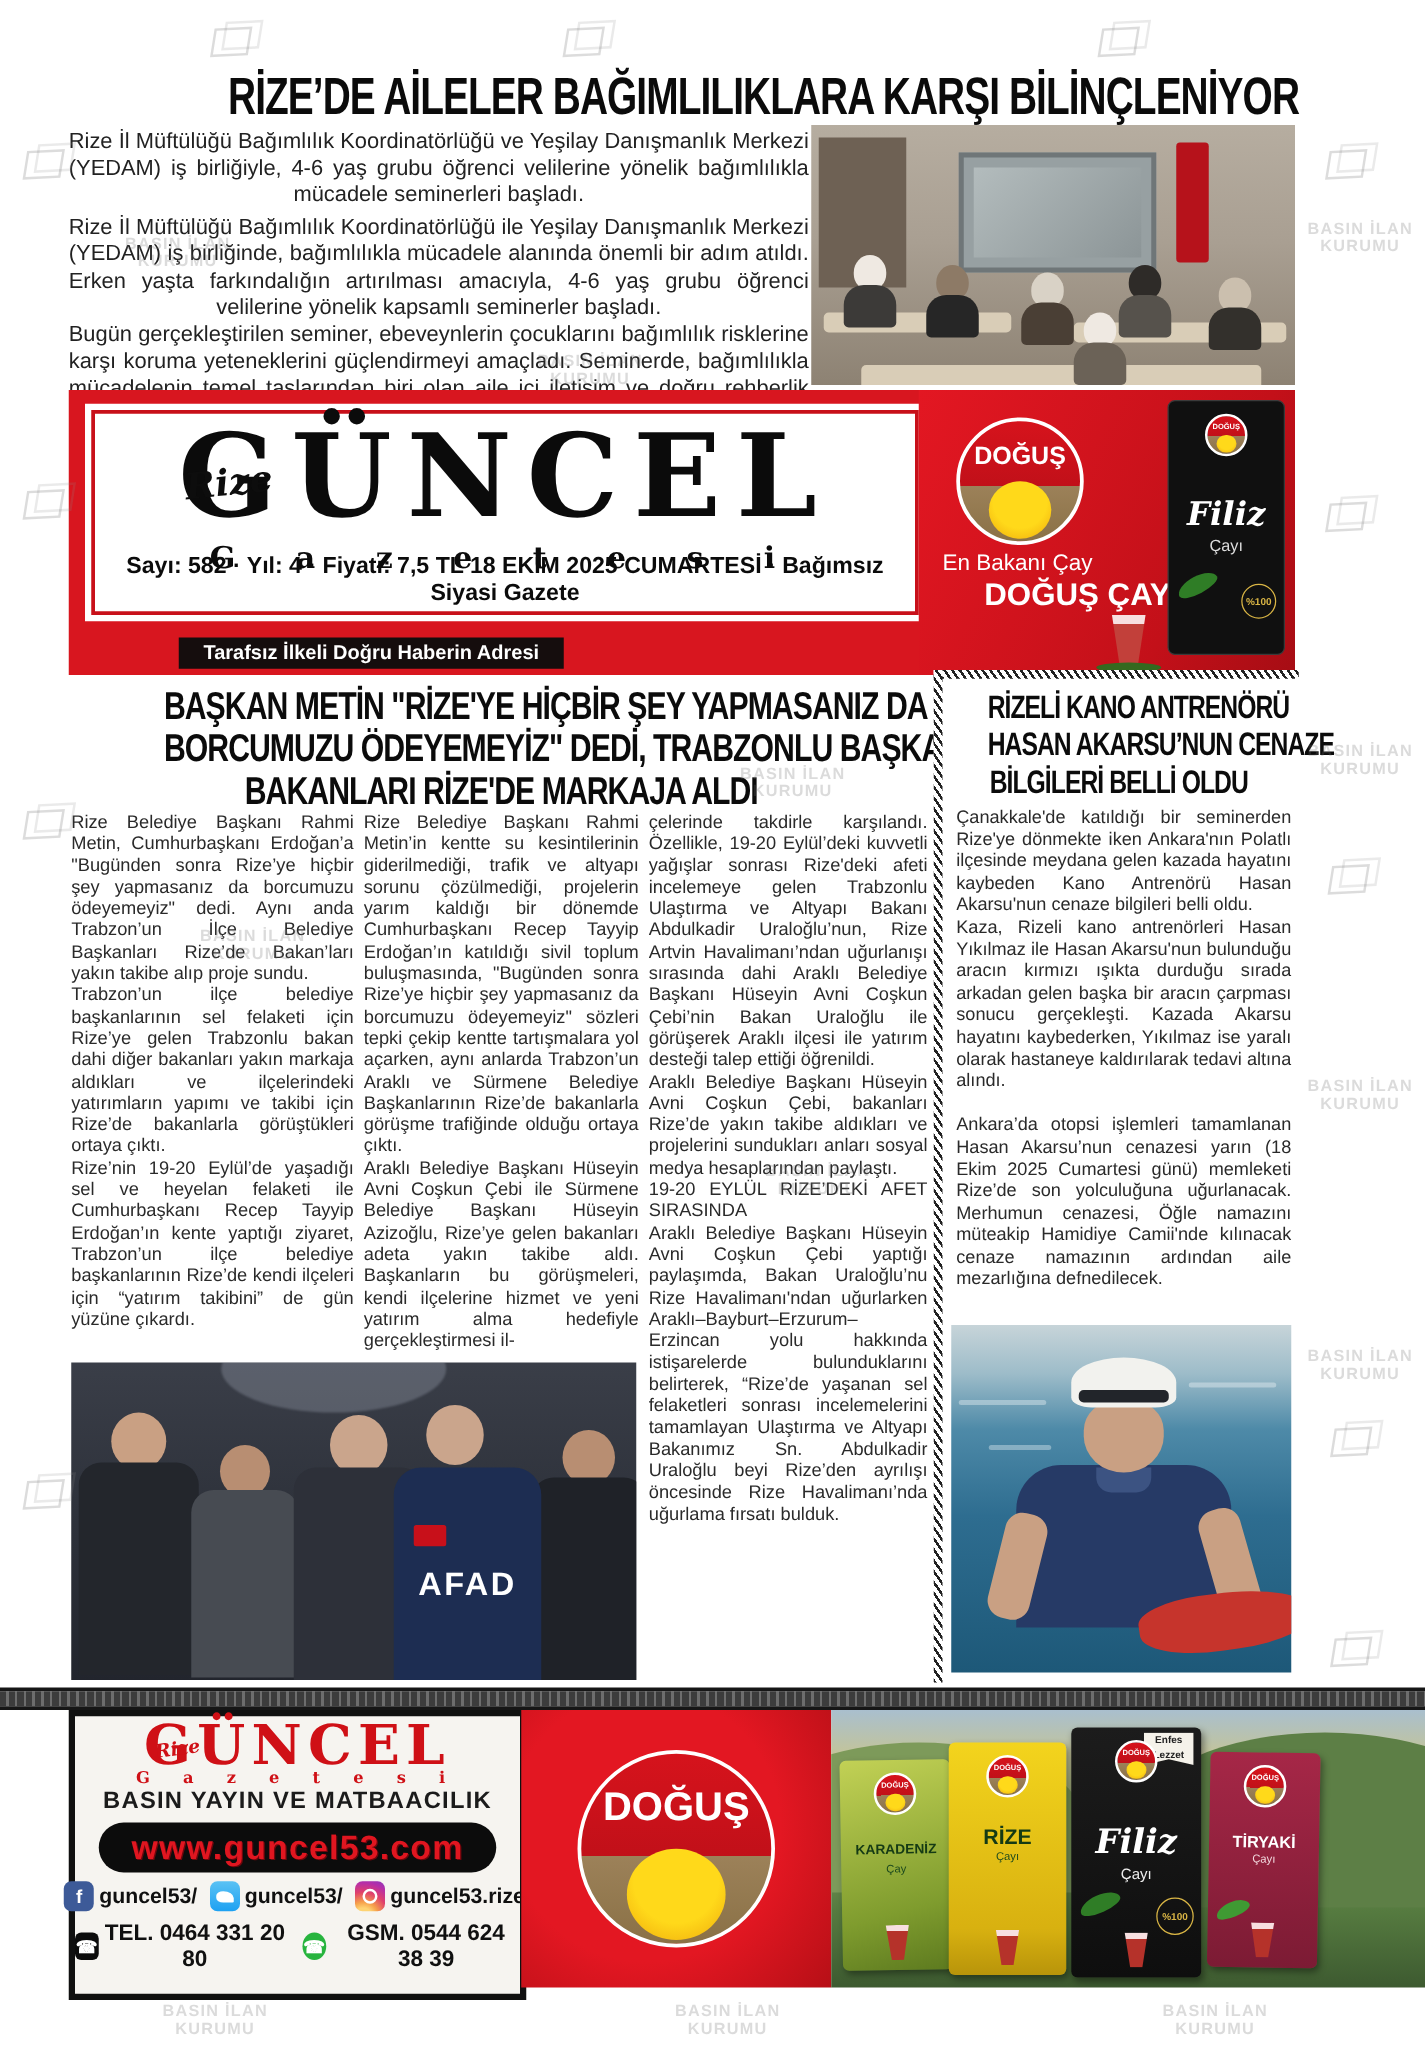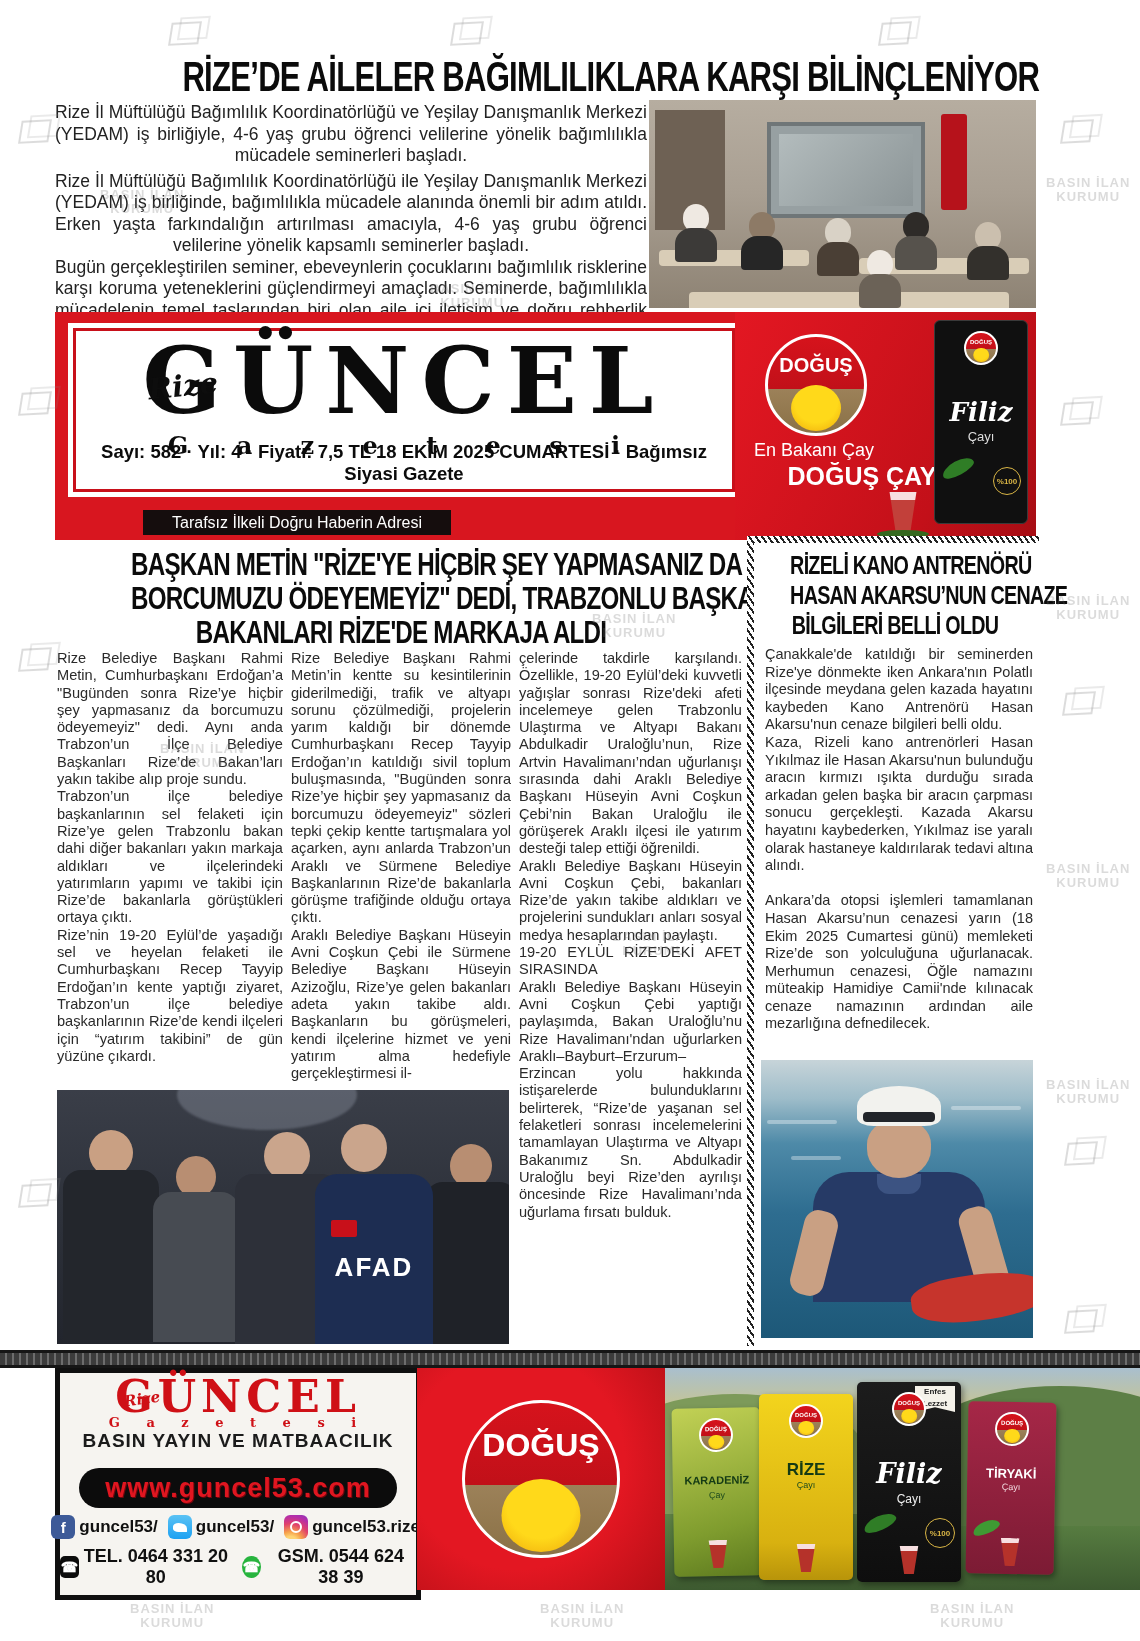--- a/index.html
+++ b/index.html
@@ -43,21 +43,21 @@
   .rize{position:absolute;left:72px;top:38px;font-family:"DejaVu Serif",serif;font-style:italic;
         font-weight:700;font-size:29px;color:#0d0d0d;transform:rotate(-6deg);}
   .guncel{position:absolute;left:0;top:2px;width:100%;text-align:center;
           font-family:"DejaVu Serif",serif;font-weight:700;font-size:92px;line-height:96px;
           letter-spacing:12px;color:#0b0b0b;}
   .gazetesi{position:absolute;left:0;top:100px;width:100%;text-align:center;
             font-family:"DejaVu Serif",serif;font-weight:700;font-size:24px;letter-spacing:20px;color:#0b0b0b;}
   .infoline{position:absolute;left:0;bottom:4px;width:100%;text-align:center;
             font-size:18.5px;font-weight:700;color:#0b0b0b;}
   .tagbar{position:absolute;left:88px;top:198px;width:308px;height:25px;background:#150d0d;
-          color:#fff;font-size:16px;font-weight:400;text-align:center;line-height:25px;}
+          color:#fff;font-size:16px;font-weight:700;text-align:center;line-height:25px;}
   
   .dogusad{position:absolute;left:680px;top:0;width:301px;height:228px;overflow:hidden;
            background:linear-gradient(115deg,#e31722 0%,#c31019 70%,#a60d14 100%);}
   .dcirc{position:relative;border-radius:50%;border:3px solid #fff;overflow:hidden;
          background:linear-gradient(180deg,#d6131c 0%,#c11019 54%,#9c8159 54%,#8a7146 100%);}
   .dcirc .sun{position:absolute;left:50%;top:50%;transform:translateX(-50%);width:52%;height:48%;
          border-radius:50%;background:radial-gradient(circle at 50% 35%,#ffd91a 0 55%,#efa90b 100%);}
   .dcirc .brand{position:absolute;left:0;top:18%;width:100%;text-align:center;color:#fff;font-weight:700;}
   .dcirc.mid{width:96px;height:96px;}  .dcirc.mid .brand{font-size:20px;}
   .dcirc.big{width:152px;height:152px;} .dcirc.big .brand{font-size:32px;top:16%;}
@@ -129,21 +129,21 @@
   .adL{position:absolute;left:55px;top:1368px;width:356px;height:222px;background:#f6f4f0;
        border:5px solid #101010;z-index:4;text-align:center;}
   .glogo{position:relative;margin-top:4px;line-height:40px;}
   .glogo .gt{font-family:"DejaVu Serif",serif;font-weight:700;font-size:44px;letter-spacing:5px;color:#cf1016;}
   .glogo .rz{position:absolute;left:64px;top:2px;font-family:"DejaVu Serif",serif;font-style:italic;
              font-weight:700;font-size:15px;color:#cf1016;transform:rotate(-8deg);}
   .glogo .gz{font-family:"DejaVu Serif",serif;font-weight:700;font-size:13px;letter-spacing:11px;
              color:#cf1016;line-height:12px;}
   .adl1{font-size:25px;font-weight:800;color:#101010;margin-top:5px;letter-spacing:0;}
   .adl2{font-size:19px;font-weight:600;color:#1b1b1b;letter-spacing:1px;margin-top:1px;}
-  .webbar{width:318px;height:40px;margin:16px auto 0;background:#0c0c0c;border-radius:20px;
+  .webbar{width:318px;height:40px;margin:6px auto 0;background:#0c0c0c;border-radius:20px;
           line-height:40px;font-size:27px;font-weight:900;color:#e01620;
           text-shadow:1px 1px 0 #6e060c;letter-spacing:1px;}
   .socrow{display:flex;justify-content:center;gap:10px;margin-top:7px;align-items:center;}
   .soc{display:flex;align-items:center;gap:4px;font-size:17px;font-weight:800;color:#101010;}
   .sic{width:24px;height:24px;border-radius:6px;display:flex;align-items:center;justify-content:center;
        color:#fff;font-weight:900;font-size:15px;}
   .fb{background:#3d5a98;}
   .tw{background:linear-gradient(#5bc2f4,#1da1f2);position:relative;}
   .tw:after{content:"";position:absolute;left:5px;top:8px;width:14px;height:9px;background:#fff;
             border-radius:60% 90% 10% 60%;}

